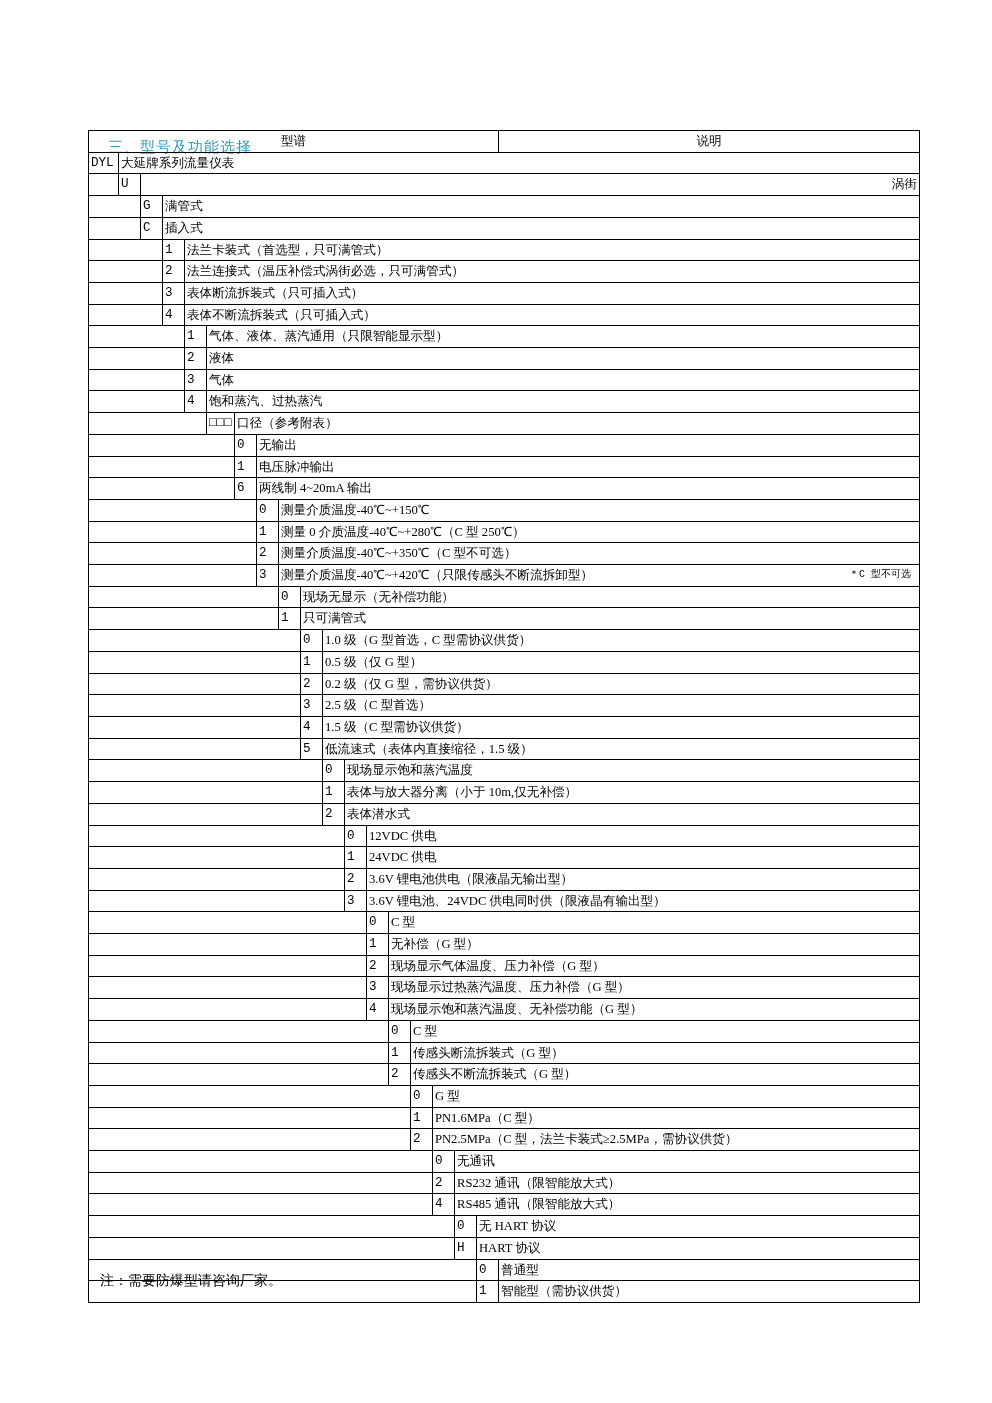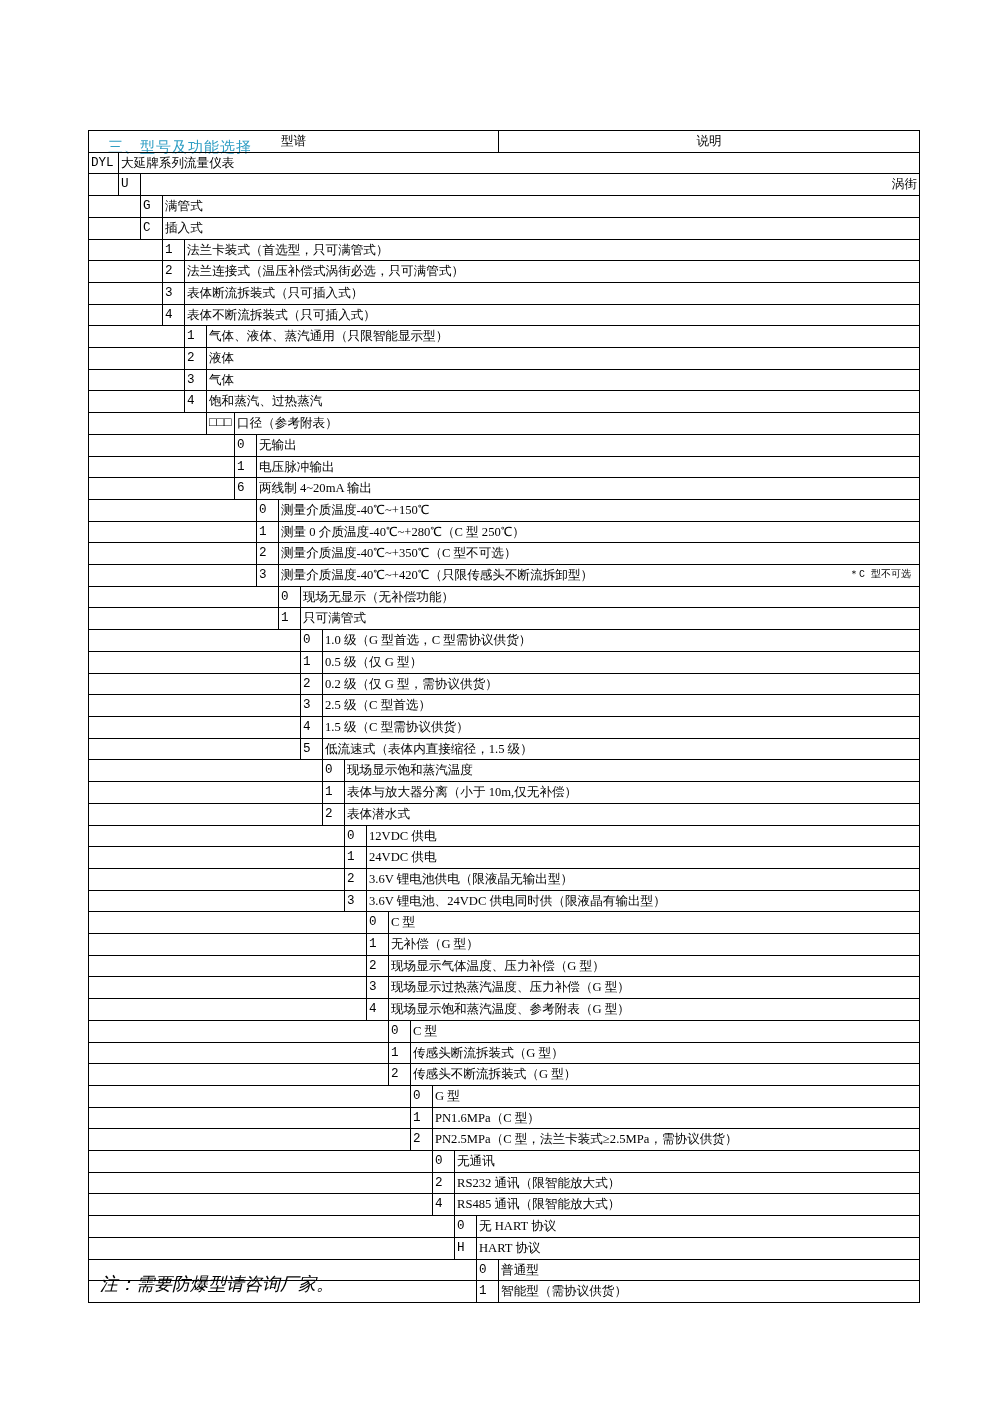--- a/index.html
+++ b/index.html
@@ -66,22 +66,21 @@
   }
   td.hdr{
     text-align:center;
     font-size:12.6px;
   }
   .mono{font-family:"Liberation Mono", monospace; font-size:10px;}
   .note{
     position:absolute;
     left:100px;
     top:1272px;
-    font-size:18px;
-    font-style:italic;
+    font-size:14px;
   }
   .starnote{
     float:right;
     padding-right:6px;
   }
   .cellflex{
     display:flex;
     justify-content:space-between;
     align-items:center;
   }
@@ -316,21 +315,21 @@
             <td class="desc" colspan="6">现场显示气体温度、压力补偿（G 型）</td>
           </tr>
           <tr>
             <td colspan="12" class="blank"></td>
             <td class="code">3</td>
             <td class="desc" colspan="6">现场显示过热蒸汽温度、压力补偿（G 型）</td>
           </tr>
           <tr>
             <td colspan="12" class="blank"></td>
             <td class="code">4</td>
-            <td class="desc" colspan="6">现场显示饱和蒸汽温度、参考附表（G 型）</td>
+            <td class="desc" colspan="6">现场显示饱和蒸汽温度、无补偿功能（G 型）</td>
           </tr>
           <tr>
             <td colspan="13" class="blank"></td>
             <td class="code">0</td>
             <td class="desc" colspan="5">C 型</td>
           </tr>
           <tr>
             <td colspan="13" class="blank"></td>
             <td class="code">1</td>
             <td class="desc" colspan="5">传感头断流拆装式（G 型）</td>

